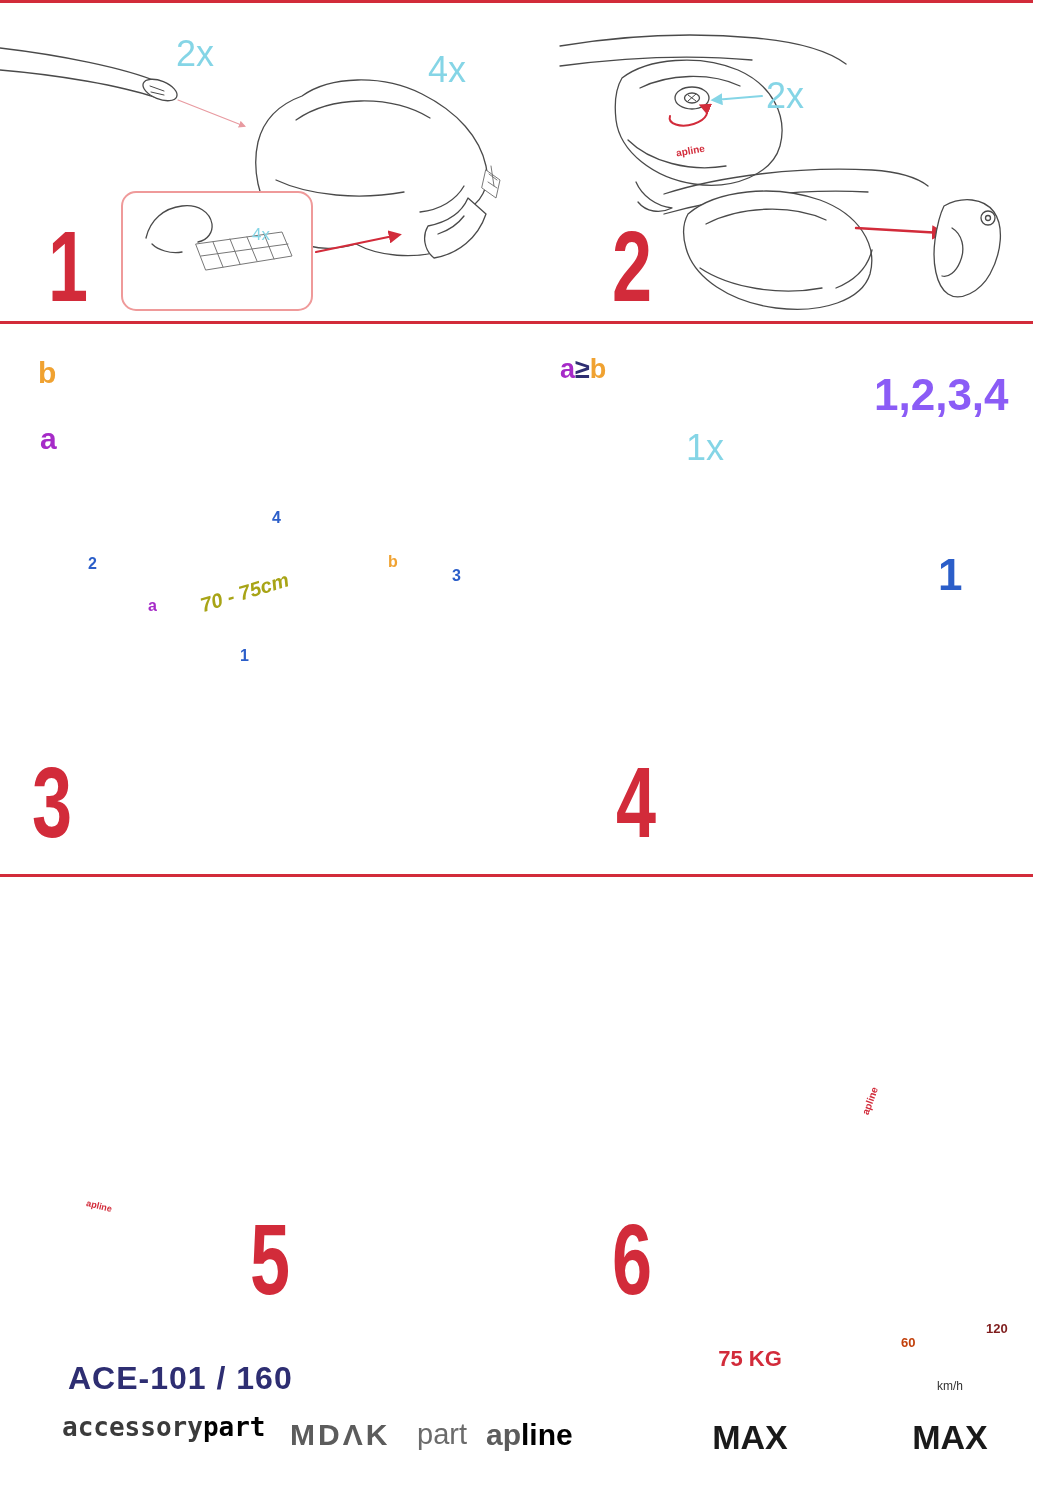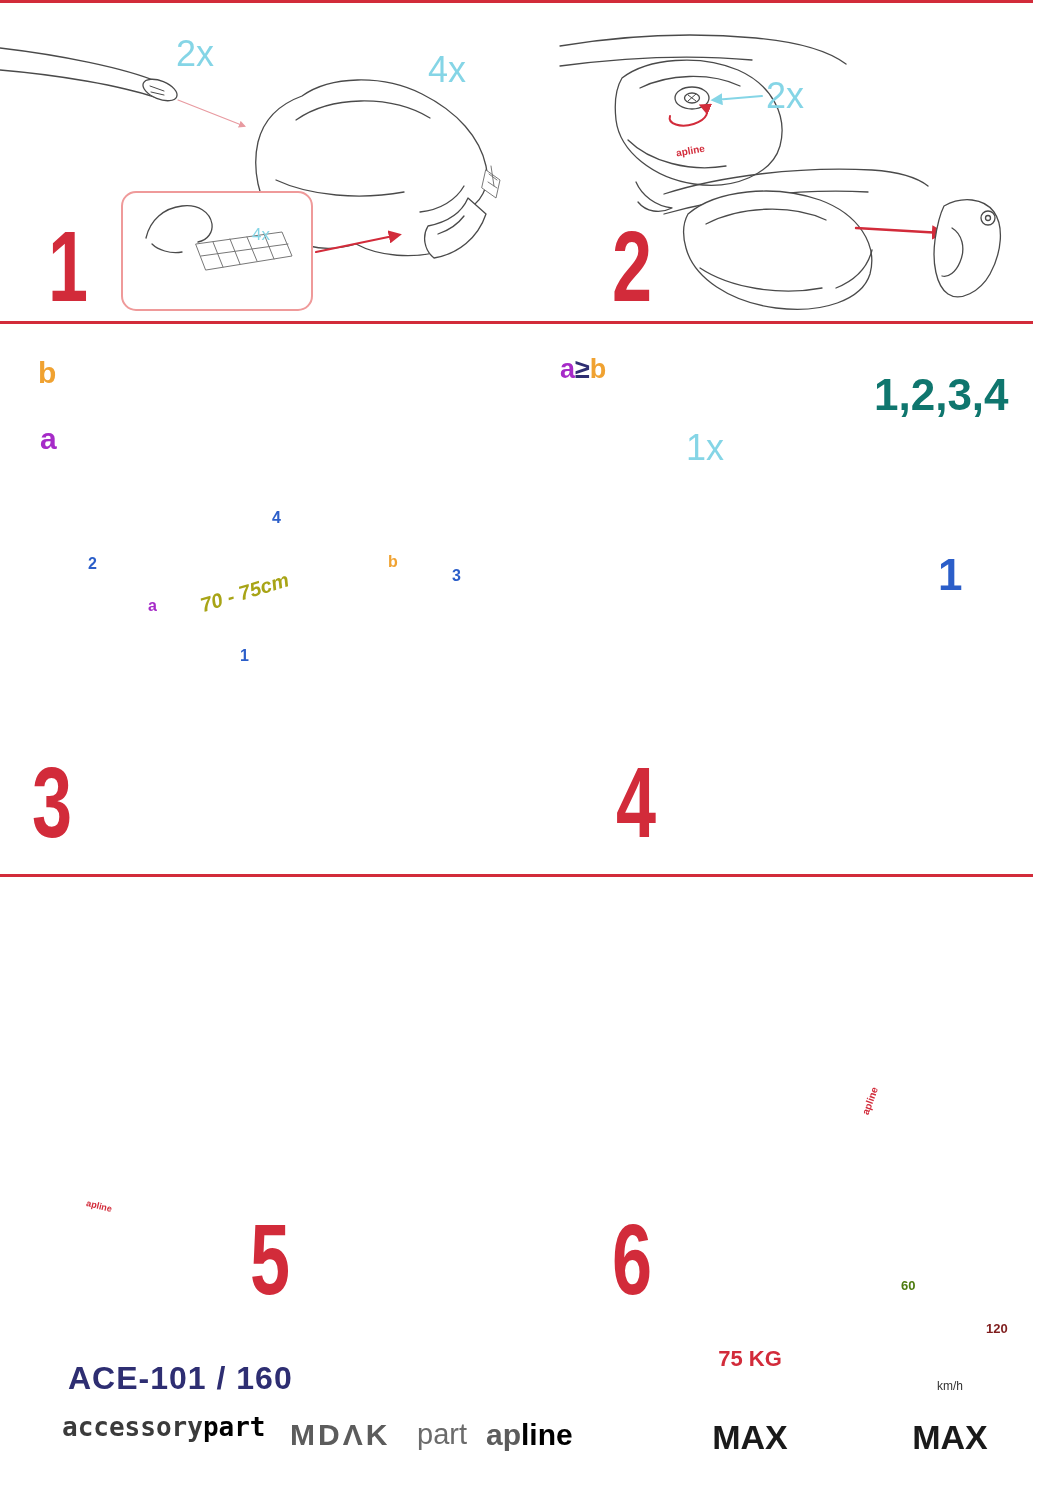--- a/index.html
+++ b/index.html
@@ -11,21 +11,21 @@
   .step-num{font-size:100px;font-weight:700;color:#d22b3a;transform:scaleX(.72);transform-origin:left top}
   .qty{font-size:36px;color:#85d5e6}
   .qty-sm{font-size:17px;color:#85d5e6}
   .pos{font-size:16px;font-weight:700;color:#2b5ec9}
   .c-red{color:#000000}.c-orange{color:#f0a231}
   .c-purple{color:#a62bc8}.c-olive{color:#a8a416}
   .c-navy{color:#2e2e72}.c-gray{color:#5c5c5c}.c-dgray{color:#3b3b3b}
   .bar-lbl{font-size:30px;font-weight:700}
   .dist{font-size:20px;font-weight:700;font-style:italic;transform:rotate(-17deg);transform-origin:left top}
   .rule{font-size:27px;font-weight:700}
-  .seq{font-size:44px;font-weight:700;color:#0f766e}
+  .seq{font-size:44px;font-weight:700;color:#8b5cf6}
   .first{font-size:44px;font-weight:700;color:#2b5ec9}
   .divider{position:absolute;left:0;width:1061px;height:3px;background:#d22b3a}
   .model{font-size:32px;font-weight:700;color:#2e2e72;letter-spacing:1px}
   .brandline{font-family:"DejaVu Sans Mono",monospace;font-size:26px;font-weight:700}
   .mdak{font-size:30px;font-weight:700;color:#5c5c5c;letter-spacing:3px}
   .ipqi{font-size:29px;color:#6b6b6b}
   .apline{font-size:30px;font-weight:700}
   .max{font-size:34px;font-weight:700;color:#1a1a1a;width:90px;text-align:center}
   .w-val{font-size:22px;font-weight:700;color:#d22b3a;width:90px;text-align:center}
   .spd-sm{font-size:13px;font-weight:700}
@@ -351,18 +351,18 @@
 
   
   <div class="t model" style="left:68px;top:1362px">ACE-101 / 160</div>
   <div class="t brandline" style="left:62px;top:1414px"><span class="c-dgray">accessory</span><span class="c-red">part</span></div>
   <div class="t mdak" style="left:290px;top:1420px">MDΛK</div>
   <div class="t ipqi" style="left:417px;top:1420px">part</div>
   <div class="t apline" style="left:486px;top:1420px"><span class="c-gray">ap</span><span class="c-red">line</span></div>
 
   <div class="t w-val" style="left:705px;top:1348px">75 KG</div>
   <div class="t max" style="left:705px;top:1420px">MAX</div>
-  <div class="t spd-sm" style="left:901px;top:1279px;color:#4d7c0f">60</div>
+  <div class="t spd-sm" style="left:901px;top:1336px;color:#c2410c">60</div>
   <div class="t spd-sm" style="left:986px;top:1322px;color:#7f1d1d">120</div>
   <div class="t kmh" style="left:930px;top:1380px">km/h</div>
   <div class="t max" style="left:905px;top:1420px">MAX</div>
 
 </div>
 
 </body></html>

